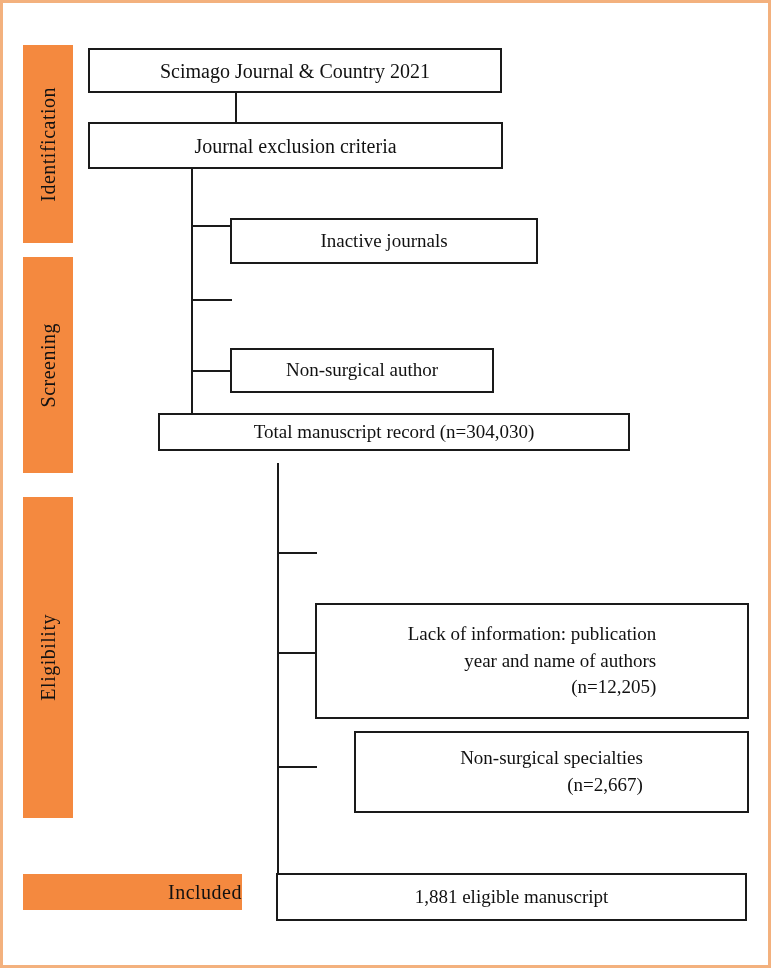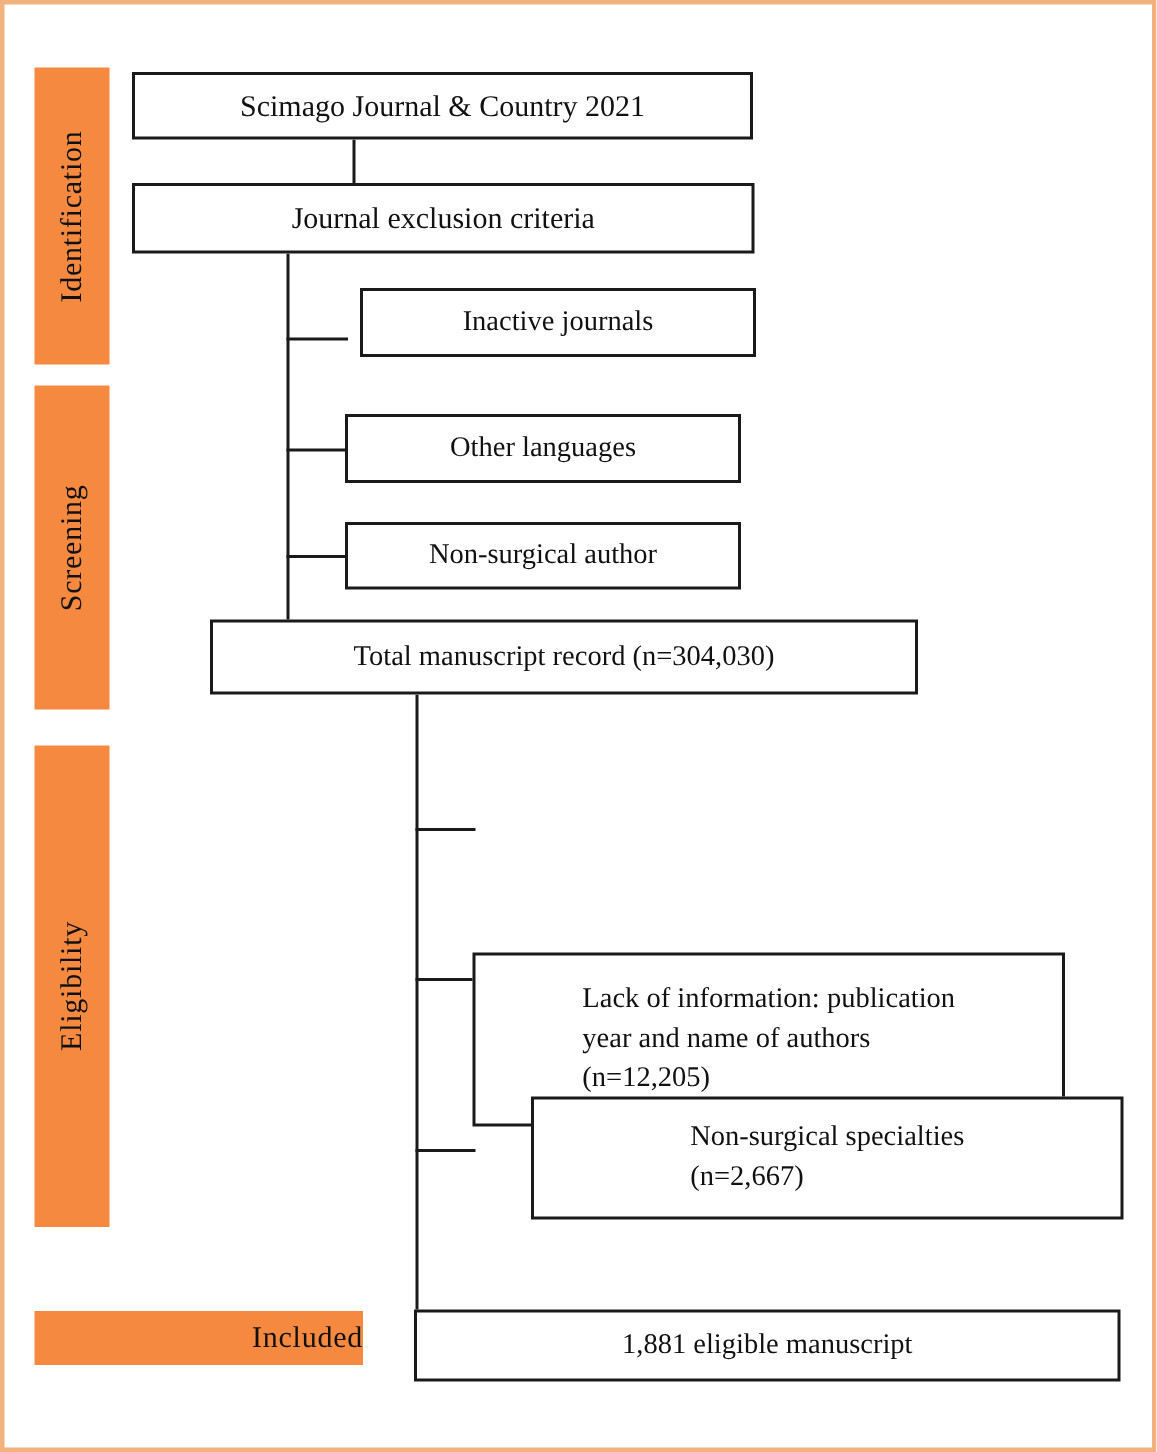--- a/index.html
+++ b/index.html
@@ -40,34 +40,34 @@
 
   
   .flow-box {
     position: absolute;
     box-sizing: border-box;
     background: #ffffff;
     border: 2px solid #1a1a1a;
     display: flex;
     align-items: center;
     justify-content: center;
-    text-align: left;
+    text-align: right;
     font-size: 19px;
     line-height: 1.4;
     white-space: pre-line;
     padding: 0 6px;
   }
   #box-source       { left: 85px;  top: 45px;  width: 414px; height: 45px; font-size: 20px; }
   #box-exclusion    { left: 85px;  top: 119px; width: 415px; height: 47px; font-size: 20px; }
-  #box-inactive     { left: 227px; top: 189px; width: 264px; height: 46px; margin-left: 10px; }
+  #box-inactive     { left: 227px; top: 215px; width: 308px; height: 46px; }
   #box-languages    { left: 227px; top: 273px; width: 264px; height: 46px; }
   #box-scope        { left: 227px; top: 345px; width: 264px; height: 45px; }
-  #box-total        { left: 137px; top: 410px; width: 472px; height: 50px; }
+  #box-total        { left: 155px; top: 410px; width: 472px; height: 38px; }
   #box-no-brazilian { left: 312px; top: 501px; width: 395px; height: 82px; }
-  #box-lack-info    { left: 312px; top: 600px; width: 395px; height: 116px; margin-top: 32px; }
+  #box-lack-info    { left: 312px; top: 600px; width: 434px; height: 116px; }
   #box-specialties  { left: 312px; top: 728px; width: 395px; height: 82px; margin-left: 39px; }
   #box-included     { left: 273px; top: 870px; width: 471px; height: 48px; }
 
   
   .connector {
     position: absolute;
     background: #1a1a1a;
   }
   #c-source-exclusion  { left: 232px; top: 90px;  width: 2px;  height: 29px; }
   #c-trunk1            { left: 188px; top: 166px; width: 2px;  height: 246px; }
@@ -103,21 +103,20 @@
   <div class="connector" id="c-stub-languages"></div>
   <div class="connector" id="c-stub-scope"></div>
   <div class="connector" id="c-trunk2"></div>
   <div class="connector" id="c-stub-brazilian"></div>
   <div class="connector" id="c-stub-lackinfo"></div>
   <div class="connector" id="c-stub-specialties"></div>
 
   <div class="flow-box" id="box-source">Scimago Journal &amp; Country 2021</div>
   <div class="flow-box" id="box-exclusion">Journal exclusion criteria</div>
   <div class="flow-box" id="box-inactive">Inactive journals</div>
-  <div class="flow-box" id="box-languages">Other languages</div>
   <div class="flow-box" id="box-scope">Non-surgical author</div>
   <div class="flow-box" id="box-total">Total manuscript record (n=304,030)</div>
   <div class="flow-box" id="box-lack-info">Lack of information: publication
 year and name of authors
 (n=12,205)</div>
   <div class="flow-box" id="box-specialties">Non-surgical specialties
 (n=2,667)</div>
   <div class="flow-box" id="box-included">1,881 eligible manuscript</div>
 
 </div>

